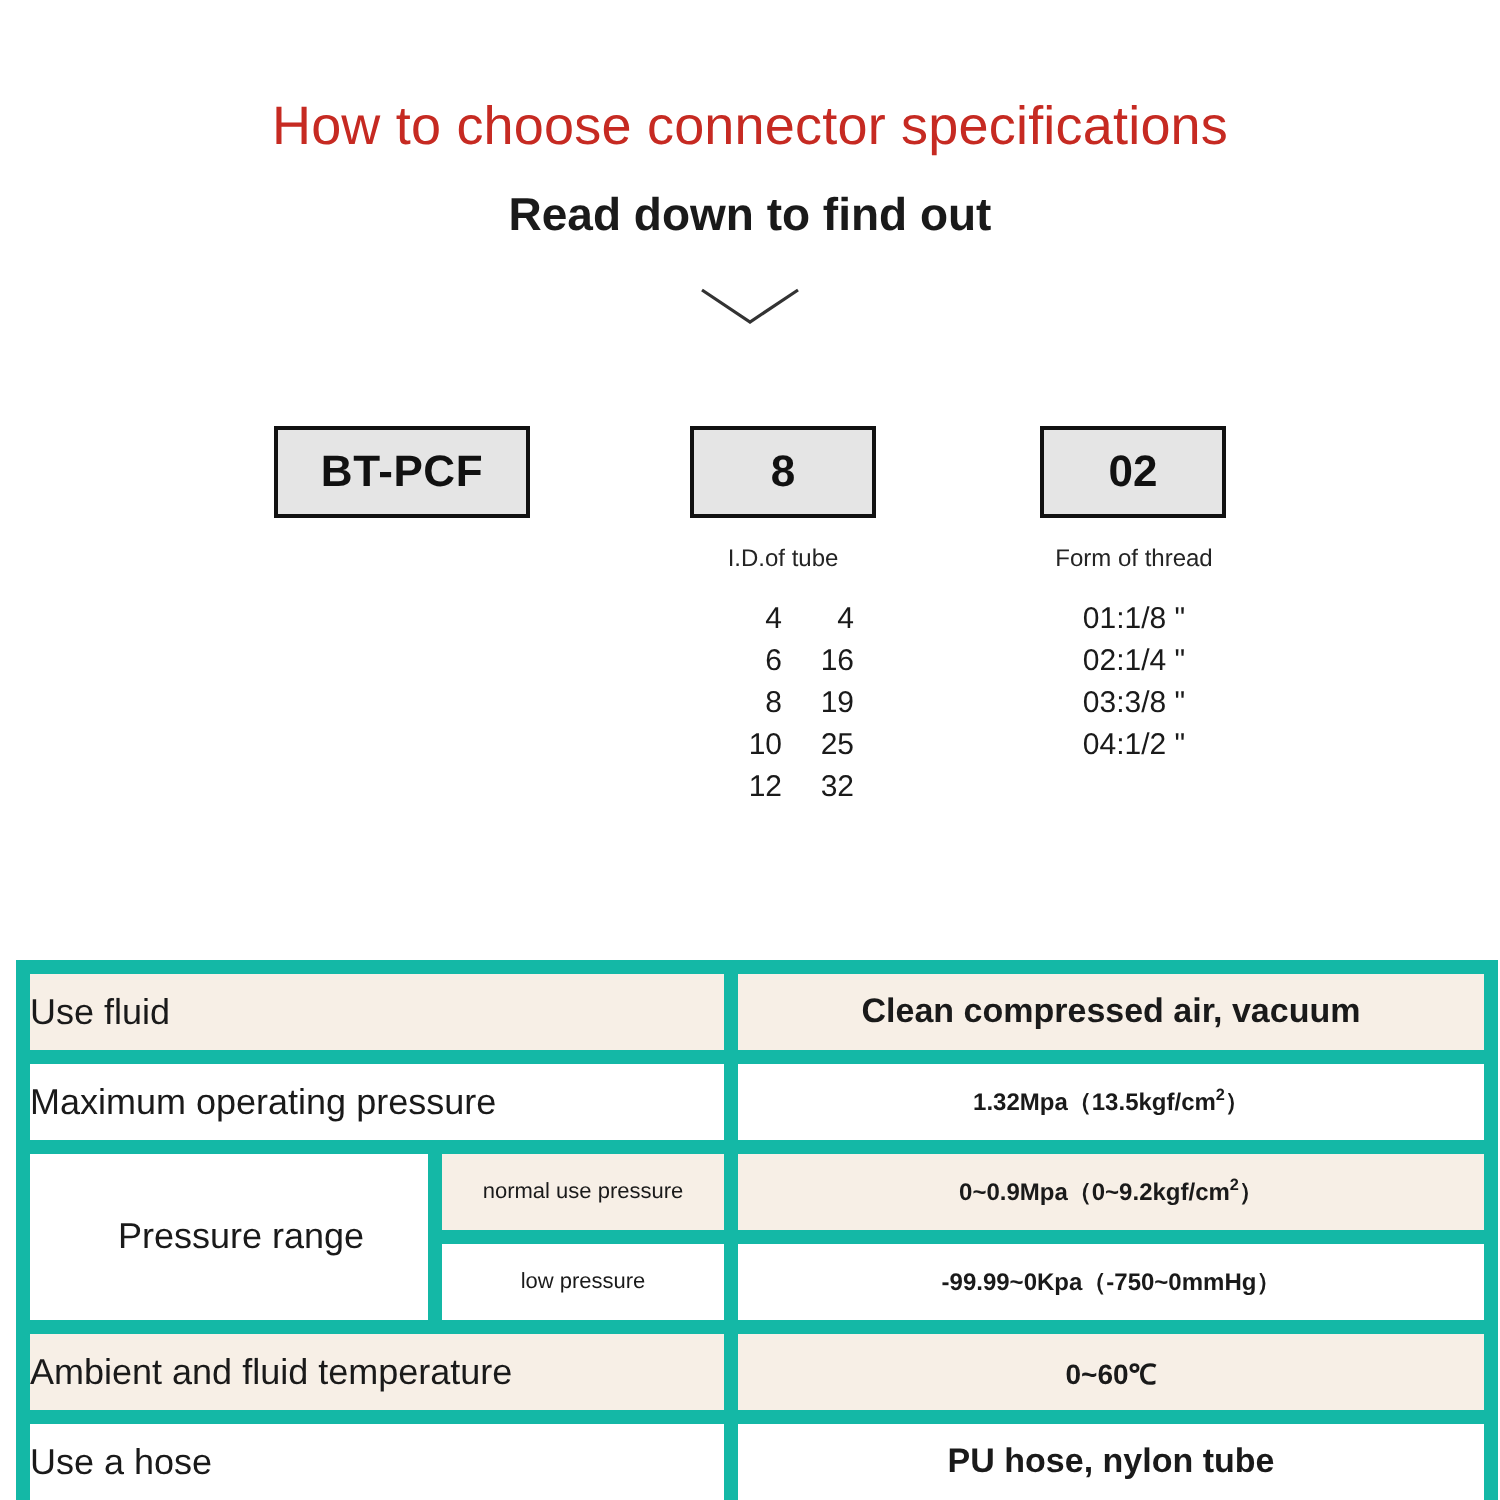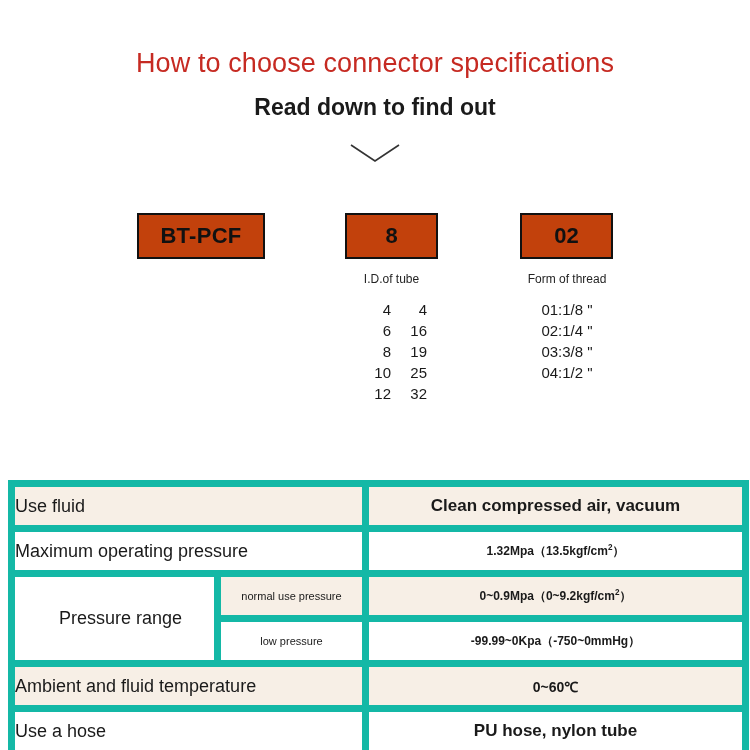--- a/index.html
+++ b/index.html
@@ -57,21 +57,21 @@
   .code-row {
     position: absolute;
     left: 0;
     top: 213px;
     width: 750px;
     height: 48px;
   }
   .code-box {
     position: absolute;
     border: 2px solid #111111;
-    background: #c2410c;
+    background: #e5e5e5;
     box-sizing: border-box;
     display: flex;
     align-items: center;
     justify-content: center;
     font-weight: bold;
     color: #111111;
   }
   .code-box.series {
     left: 137px;
     top: 0;

